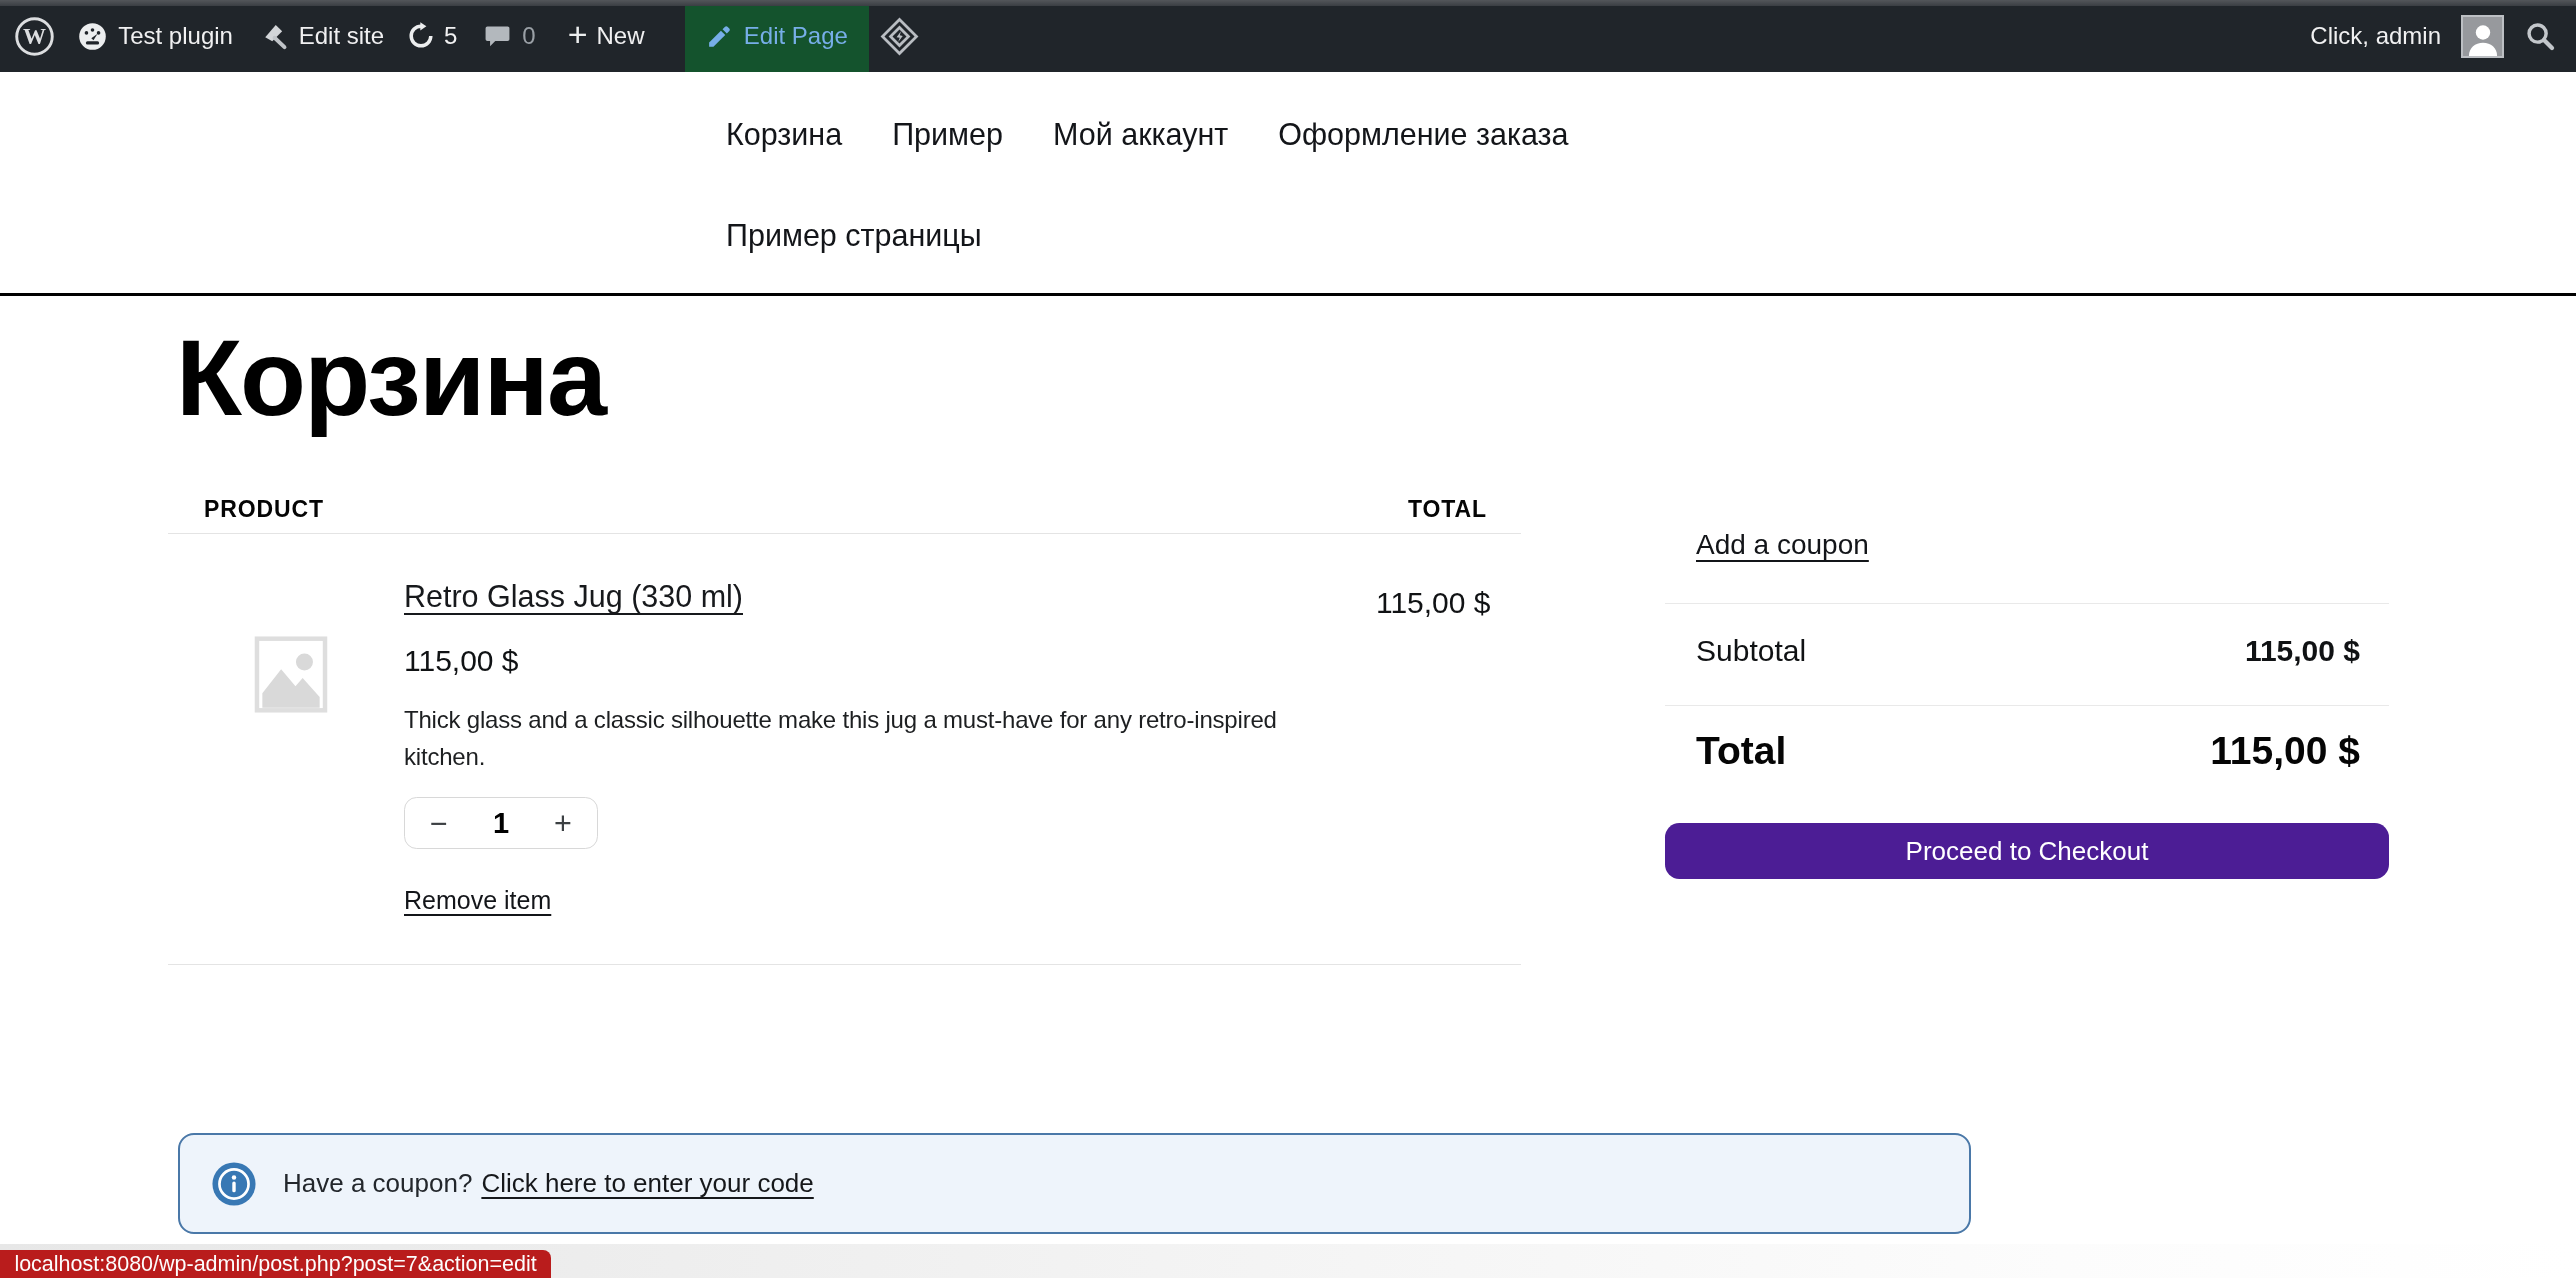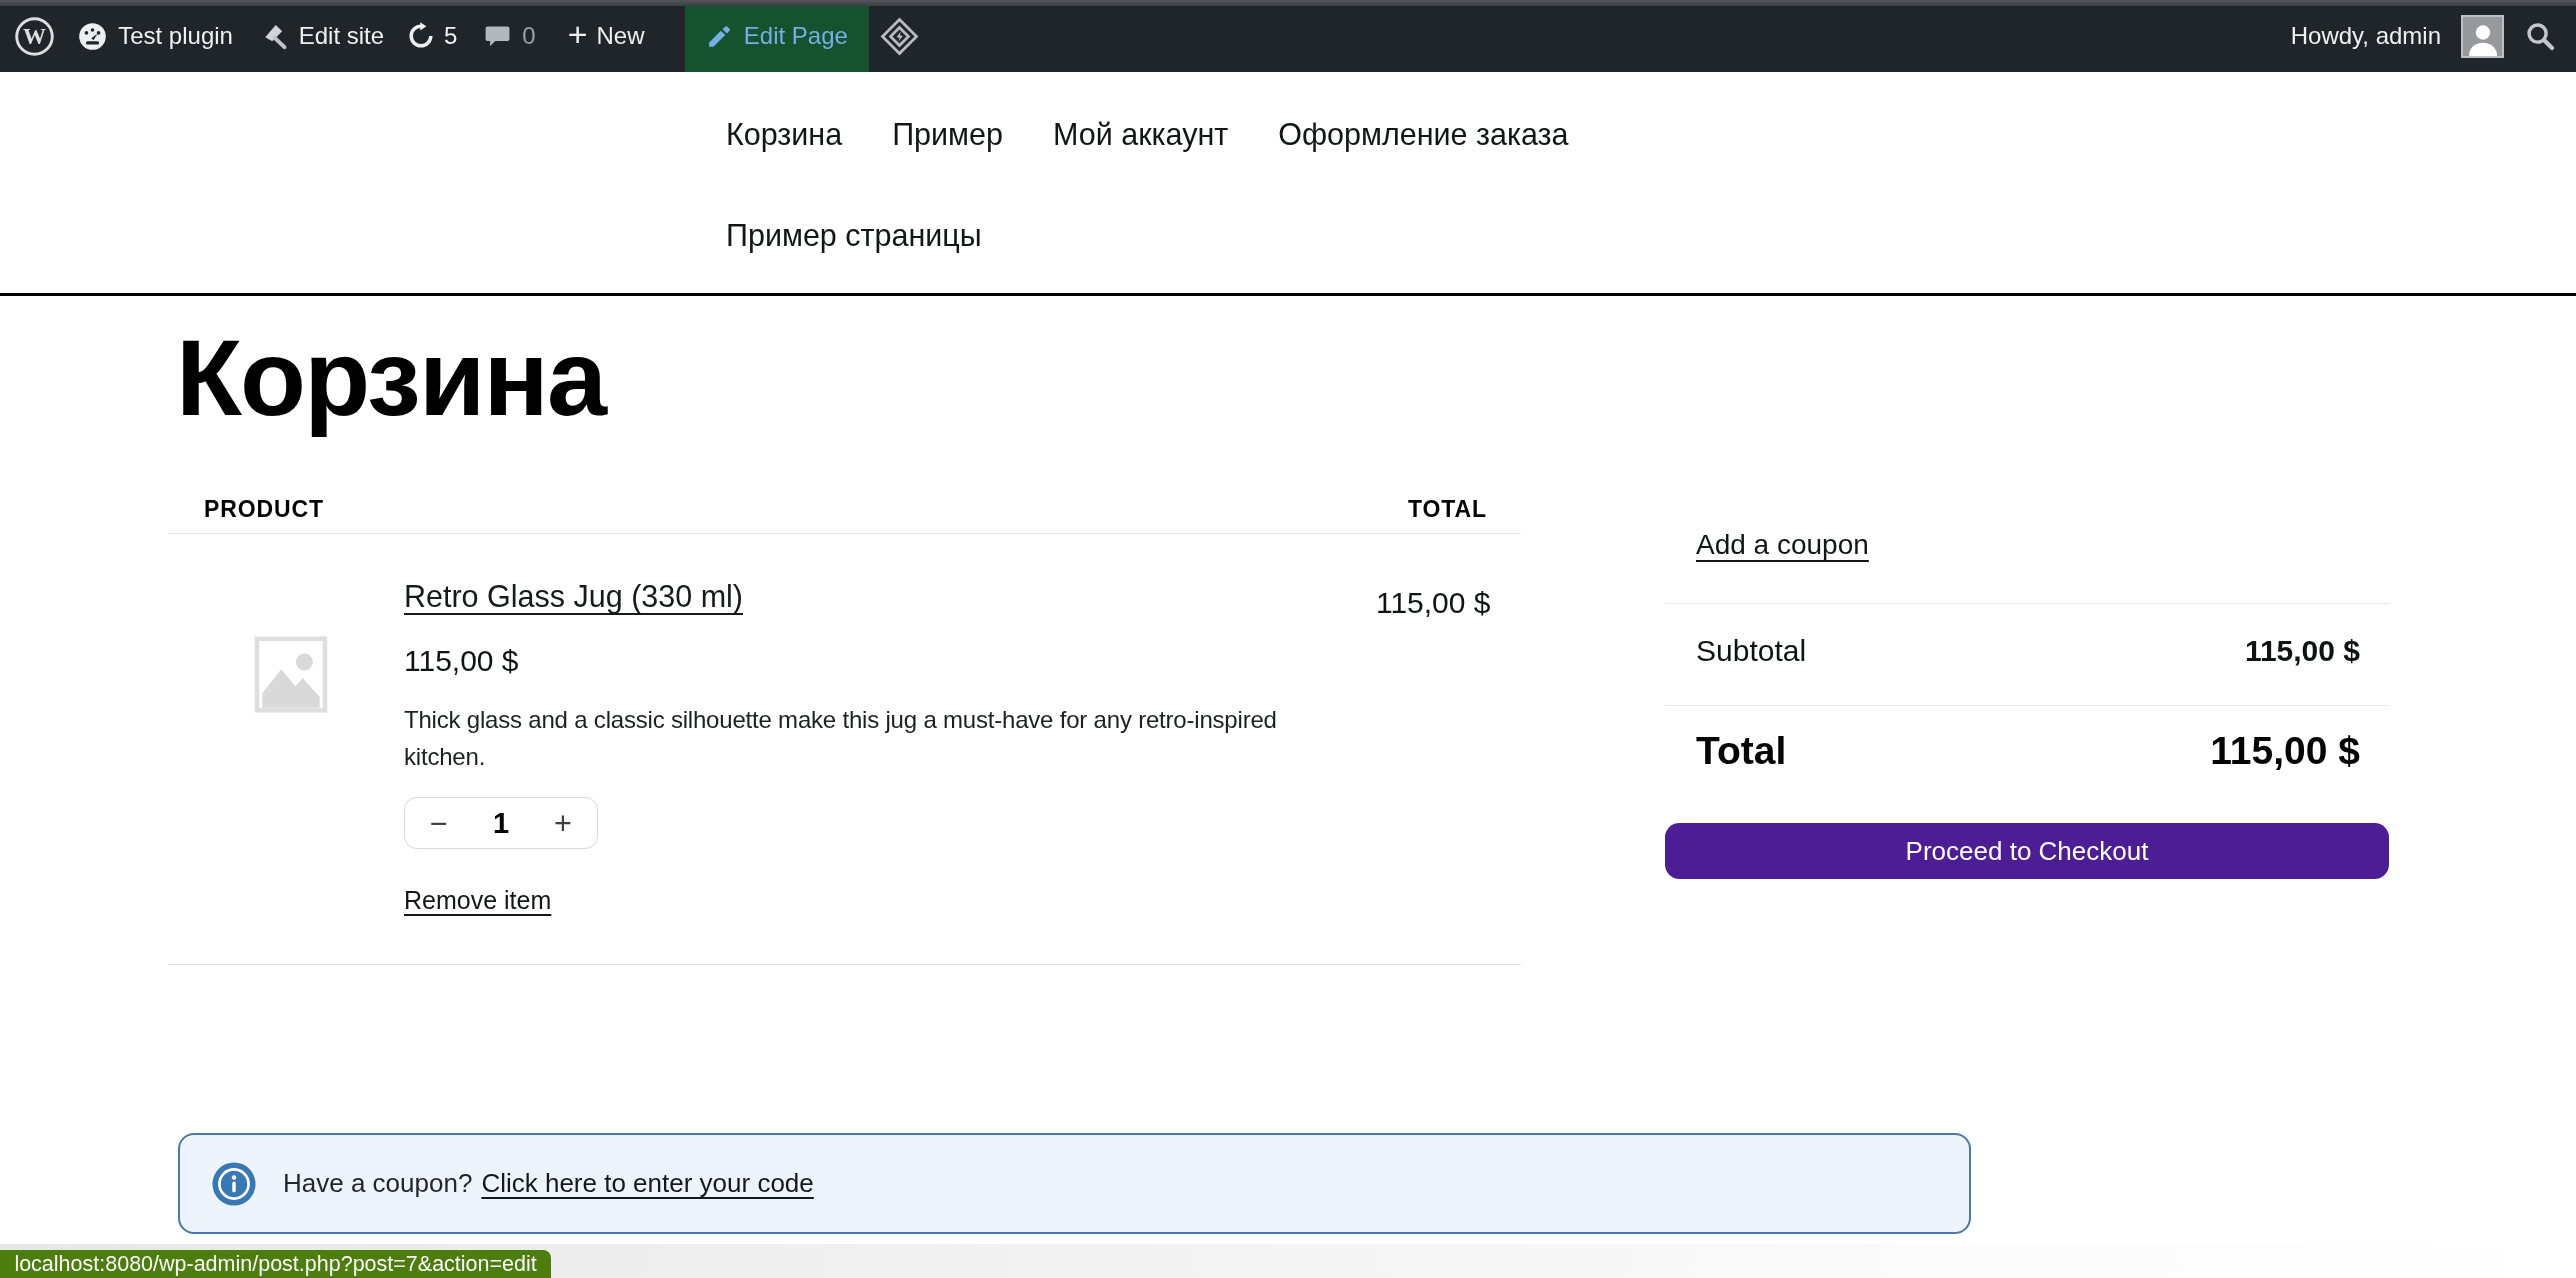--- a/index.html
+++ b/index.html
@@ -95,21 +95,21 @@
                    font-size:26px; color:#23272c; }
   .info-icon { width:44px; height:44px; margin-right:27px; flex:0 0 auto; }
   .banner-text { margin-right:9px; }
   .banner-link { color:#16181b; text-decoration:underline;
                  text-decoration-thickness:1.8px; text-underline-offset:5.4px; cursor:pointer; }
 
   
   .bottom-strip { position:absolute; left:0; top:1244px; width:2576px; height:34px;
                   background:linear-gradient(90deg,#e7e7e7,#f3f3f3 45%,#fcfcfc 80%,#ffffff); }
   .status-tooltip { position:absolute; left:0; top:1250px; height:28px; max-width:628px;
-                    background:#4d7c0f; color:#fdfdfd; font-size:21.5px; line-height:28px;
+                    background:#b91c1c; color:#fdfdfd; font-size:21.5px; line-height:28px;
                     padding:0 14.4px; border-top-right-radius:8px; white-space:nowrap; }
   svg { display:block; }
 </style>
 </head>
 <body>
 
 <div class="screen">
 
   <header class="adminbar">
     <div class="ab-edge"></div>
@@ -188,21 +188,21 @@
           <rect x="8.1" y="8.1" width="7.8" height="7.8"></rect>
         </g>
         <polygon points="12.9,8.8 10.2,12.4 12.1,12.8 11.2,15.4 14,11.7 12.2,11.3" fill="#b9bdc2"></polygon>
       </svg>
     </a>
 
     <div class="ab-spacer"></div>
 
     <div class="ab-right">
       <a class="ab-item">
-        <span>Howdy, admin</span>
+        <span>Click, admin</span>
       </a>
       <span class="avatar">
         <svg width="38" height="36" viewBox="0 0 24 23">
           <circle cx="12" cy="8" r="4.6" fill="#fff"></circle>
           <path d="M3 23 c0-5.2 4-8.4 9-8.4 s9 3.2 9 8.4 Z" fill="#fff"></path>
         </svg>
       </span>
       <a class="ab-item">
         <span>
           <svg width="32" height="32" viewBox="0 0 24 24">

